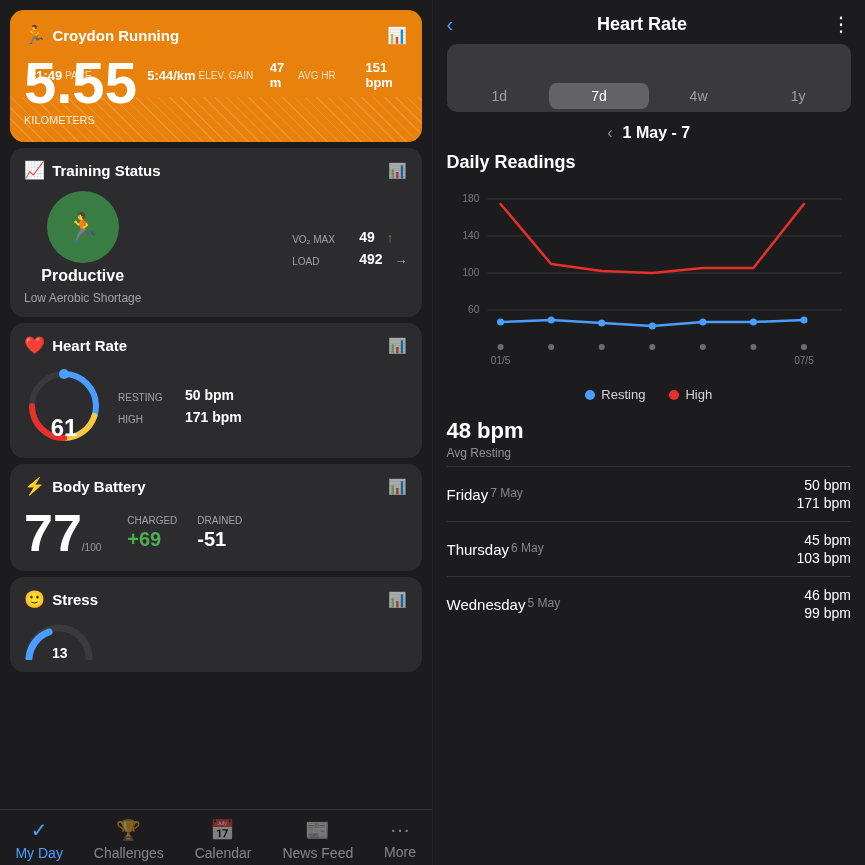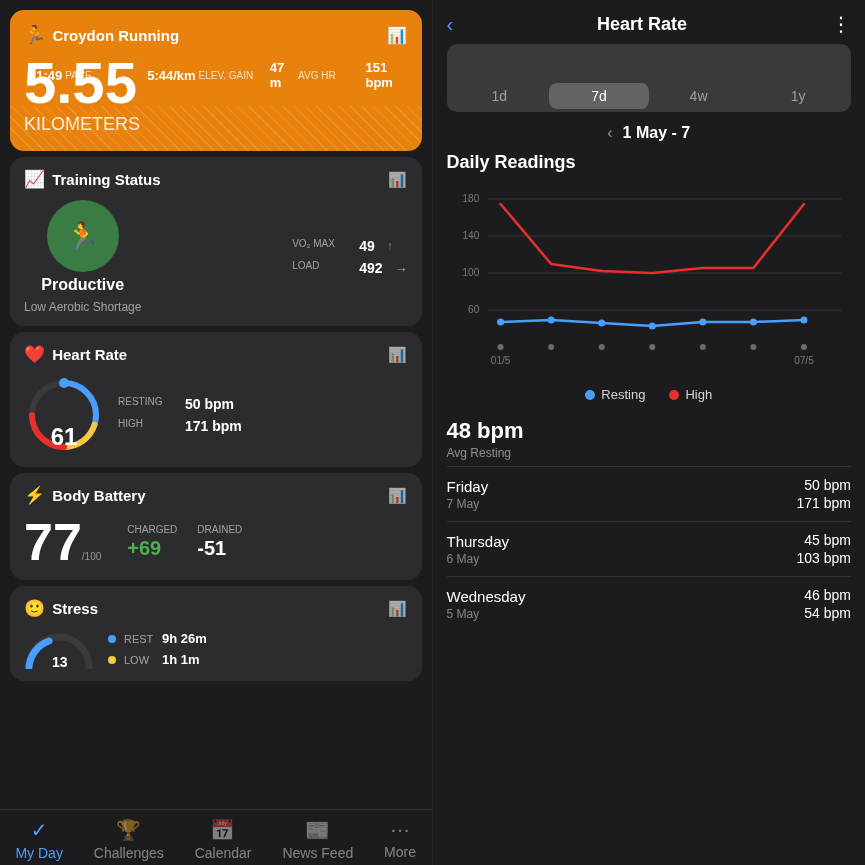--- a/index.html
+++ b/index.html
@@ -48,21 +48,21 @@
     .run-icon { font-size: 18px; }
     .chart-icon { color: #fff; font-size: 16px; opacity: 0.9; }
     .running-distance {
       font-size: 58px;
       font-weight: 700;
       color: #fff;
       line-height: 1;
       margin-bottom: 2px;
     }
     .running-unit {
-      font-size: 18px;
+      font-size: 11px;
       color: rgba(255,255,255,0.85);
       font-weight: 500;
       margin-bottom: 4px;
     }
     .running-stats {
       position: absolute;
       right: 14px;
       top: 50px;
       display: flex;
       gap: 3px;
@@ -145,21 +145,21 @@
     }
     .training-metrics {
       margin-left: auto;
       display: flex;
       flex-direction: column;
       gap: 6px;
     }
     .metric-row {
       display: flex;
       gap: 12px;
-      align-items: flex-start;
+      align-items: flex-end;
     }
     .metric-label {
       font-size: 10px;
       color: rgba(255,255,255,0.55);
       text-transform: uppercase;
       width: 55px;
       font-weight: 500;
     }
     .metric-value {
       font-size: 14px;
@@ -415,21 +415,21 @@
       overflow: hidden;
       padding: 0 14px;
     }
     .day-row {
       display: flex;
       justify-content: space-between;
       align-items: center;
       padding: 10px 0;
       border-top: 1px solid rgba(255,255,255,0.1);
     }
-    .day-info { display: flex; flex-direction: column; gap: 2px; }
+    .day-info { display: flex; flex-direction: row; gap: 2px; }
     .day-name { color: #fff; font-size: 15px; font-weight: 500; }
     .day-date { color: rgba(255,255,255,0.45); font-size: 12px; }
     .day-values { display: flex; flex-direction: column; align-items: flex-end; gap: 2px; }
     .day-resting { color: #fff; font-size: 14px; font-weight: 500; }
     .day-high { color: #fff; font-size: 14px; font-weight: 500; }
 
     .divider-vert {
       width: 1px;
       background: rgba(255,255,255,0.15);
       height: 865px;
@@ -572,32 +572,20 @@
       <span class="bar-chart-icon">📊</span>
     </div>
     <div class="stress-body">
       <div class="stress-gauge">
         <svg viewBox="0 0 70 40" width="70" height="40">
           <path d="M 5 38 A 30 30 0 0 1 65 38" fill="none" stroke="#3a3a3c" stroke-width="7" stroke-linecap="round"></path>
           <path d="M 5 38 A 30 30 0 0 1 25 12" fill="none" stroke="#4a9eff" stroke-width="7" stroke-linecap="round"></path>
           <text x="28" y="38" fill="white" font-size="14" font-weight="700">13</text>
         </svg>
       </div>
-      <div class="stress-metrics">
-        <div class="stress-metric-row">
-          <div class="dot dot-blue"></div>
-          <span class="stress-metric-label">REST</span>
-          <span class="stress-metric-value">9h 26m</span>
-        </div>
-        <div class="stress-metric-row">
-          <div class="dot dot-yellow"></div>
-          <span class="stress-metric-label">LOW</span>
-          <span class="stress-metric-value">1h 1m</span>
-        </div>
-      </div>
     </div>
   </div>
 
   <div class="bottom-nav">
     <div class="nav-item">
       <span class="nav-icon active">✓</span>
       <span class="nav-label active">My Day</span>
     </div>
     <div class="nav-item">
       <span class="nav-icon">🏆</span>
@@ -719,18 +707,18 @@
         <span class="day-high">103 bpm</span>
       </div>
     </div>
     <div class="day-row">
       <div class="day-info">
         <span class="day-name">Wednesday</span>
         <span class="day-date">5 May</span>
       </div>
       <div class="day-values">
         <span class="day-resting">46 bpm</span>
-        <span class="day-high">54 bpm</span>
+        <span class="day-high">99 bpm</span>
       </div>
     </div>
   </div>
 
 </div>
 
 </body></html>

